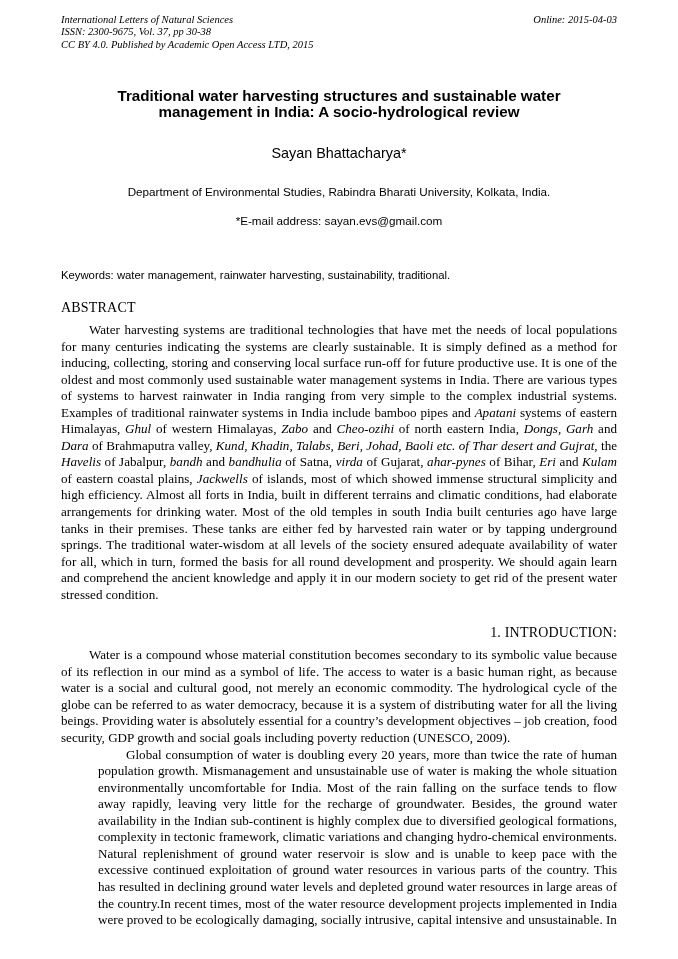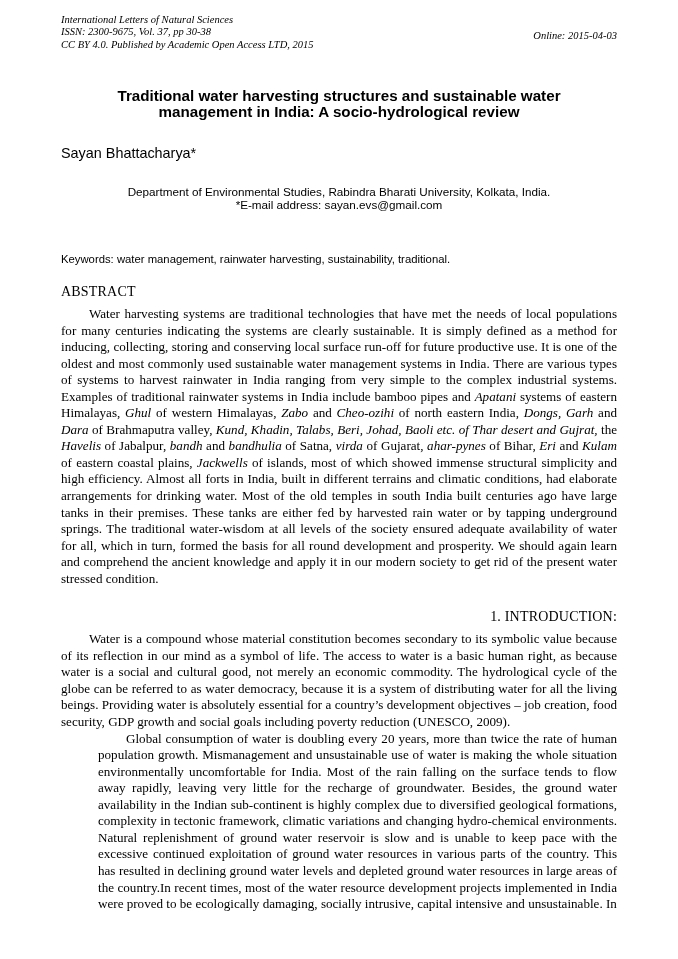--- a/index.html
+++ b/index.html
@@ -28,51 +28,52 @@
     position: relative;
     font-style: italic;
     font-size: 10.5px;
     line-height: 12.4px;
     height: 58px;
   }
   .jheader .line { white-space: nowrap; }
   .jheader .online {
     position: absolute;
     right: 0;
-    top: 16px;
+    top: 0;
     font-style: italic;
     font-size: 10.5px;
     white-space: nowrap;
   }
 
   
   .title {
     font-family: "Liberation Sans", "DejaVu Sans", sans-serif;
     font-weight: bold;
     font-size: 15.2px;
     line-height: 16px;
     text-align: center;
     margin: 16px 18px 0 18px;
   }
   .author {
     font-family: "Liberation Sans", "DejaVu Sans", sans-serif;
     font-size: 14.4px;
-    text-align: left;
+    text-align: center;
     margin-top: 25px;
   }
   .affil {
     font-family: "Liberation Sans", "DejaVu Sans", sans-serif;
     font-size: 11.7px;
     text-align: center;
     margin-top: 24px;
   }
   .email {
     font-family: "Liberation Sans", "DejaVu Sans", sans-serif;
     font-size: 11.7px;
     text-align: center;
+    margin-top: 16px;
   }
 
   
   .keywords {
     font-family: "Liberation Sans", "DejaVu Sans", sans-serif;
     font-size: 11.3px;
     margin-top: 42px;
   }
   .keywords b { font-weight: normal; }
 

